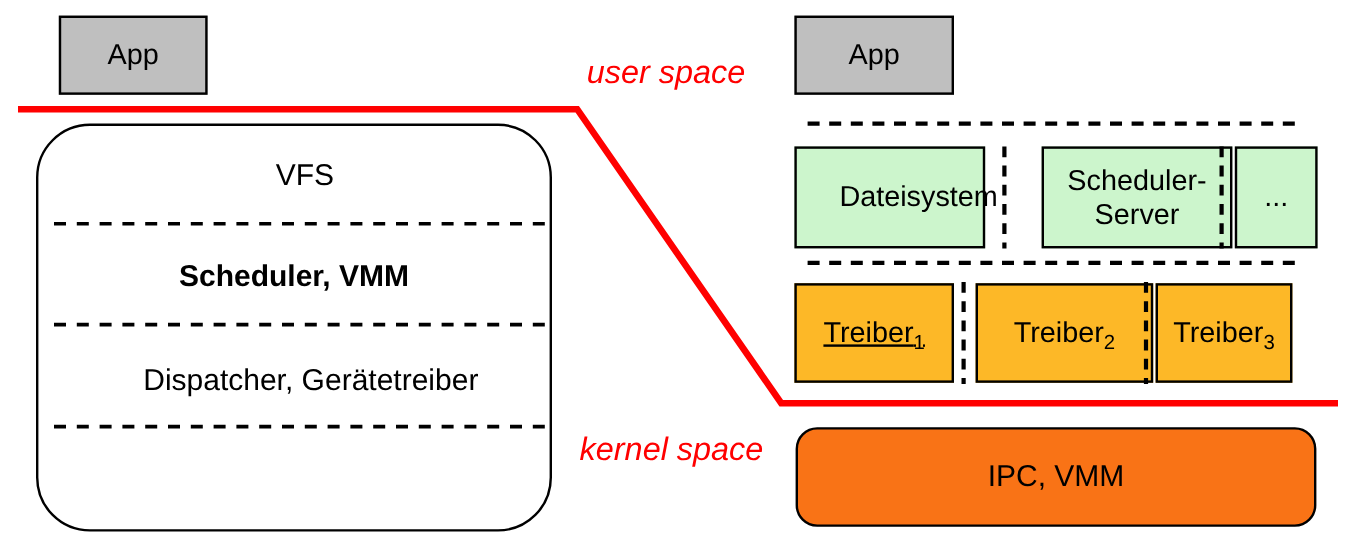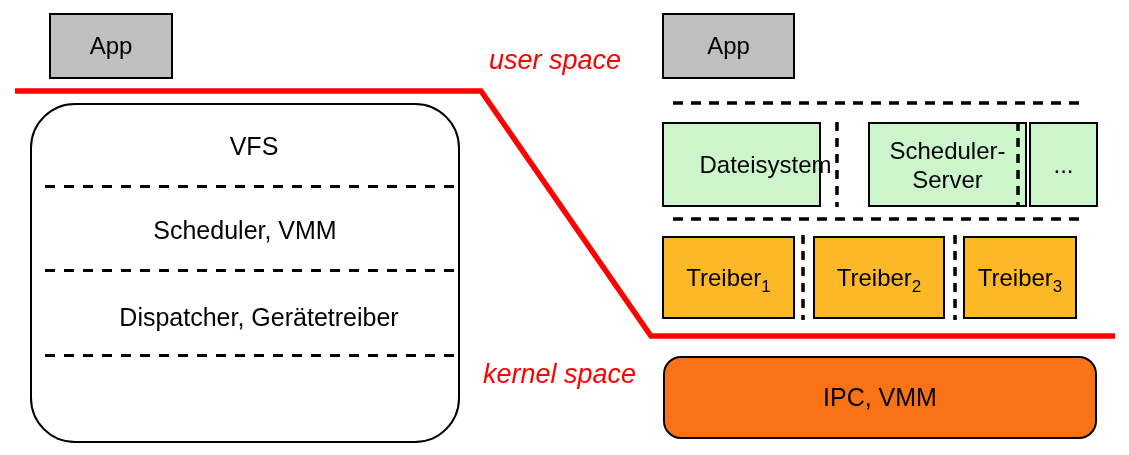--- a/index.html
+++ b/index.html
@@ -36,29 +36,29 @@
     flex-direction:column;
     align-items:stretch;justify-content:flex-start;
     padding:0;
   }
   .mono-layer{
     display:flex;align-items:center;justify-content:center;
     font-size:25px;
   }
   .layer-0{height:83px;padding-left:18px;}
   .layer-1{height:84px;}
-  .layer-2{height:85px;}
+  .layer-2{height:85px;font-weight:bold;}
   .layer-3{height:88px;margin-left:28px;}
   .server{background:var(--green-fill);top:122px;height:85px;font-size:24px;line-height:29px;flex-direction:column;}
   .server-1{left:662px;width:159px;padding-left:48px;}
   .server-2{left:868px;width:159px;}
   .server-3{left:1029px;width:69px;}
   .driver{background:var(--orange-fill);top:236px;height:83px;font-size:24px;}
-  .driver-1{left:662px;width:133px;}
-  .driver-2{left:813px;width:132px;}
+  .driver-1{left:662px;width:133px;text-decoration:underline;}
+  .driver-2{left:813px;width:148px;}
   .driver-3{left:963px;width:114px;}
   .driver sub{font-size:17px;line-height:0;}
   .kernel-box{
     left:663px;top:356px;width:434px;height:83px;
     border-radius:18px;background:#f97316;font-size:25px;
   }
   .space-label{
     position:absolute;
     color:var(--red);
     font-style:italic;

